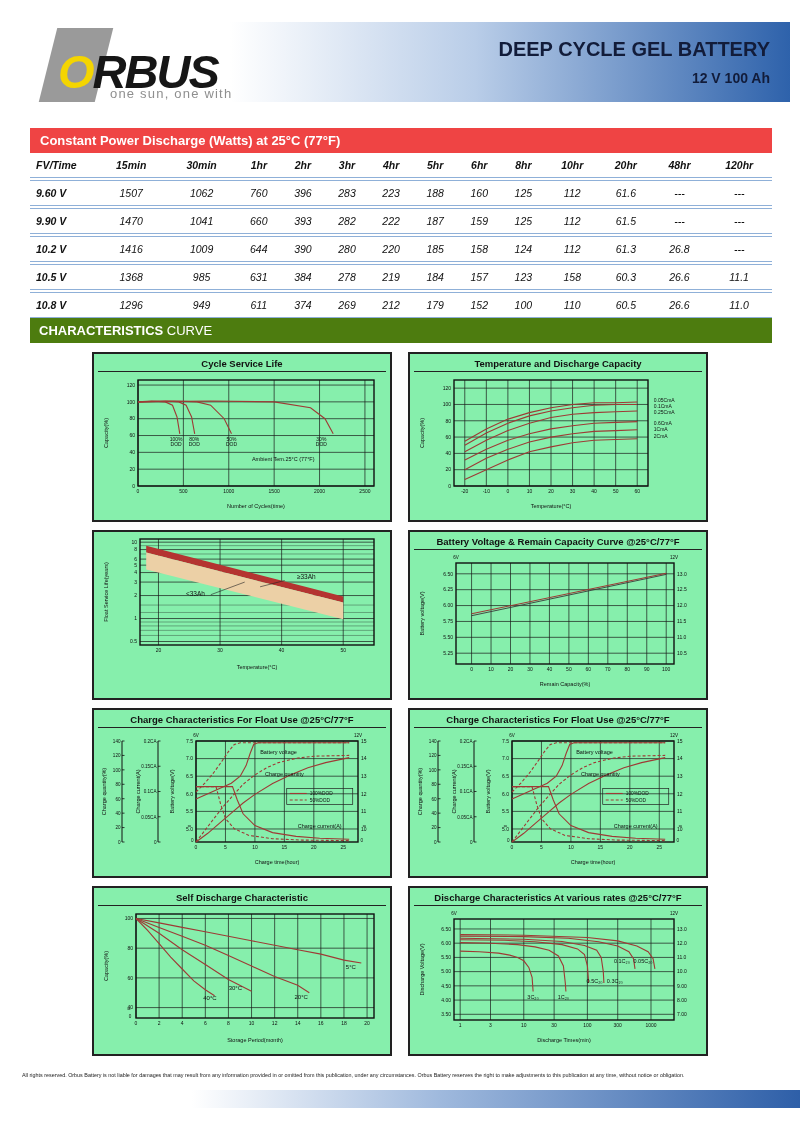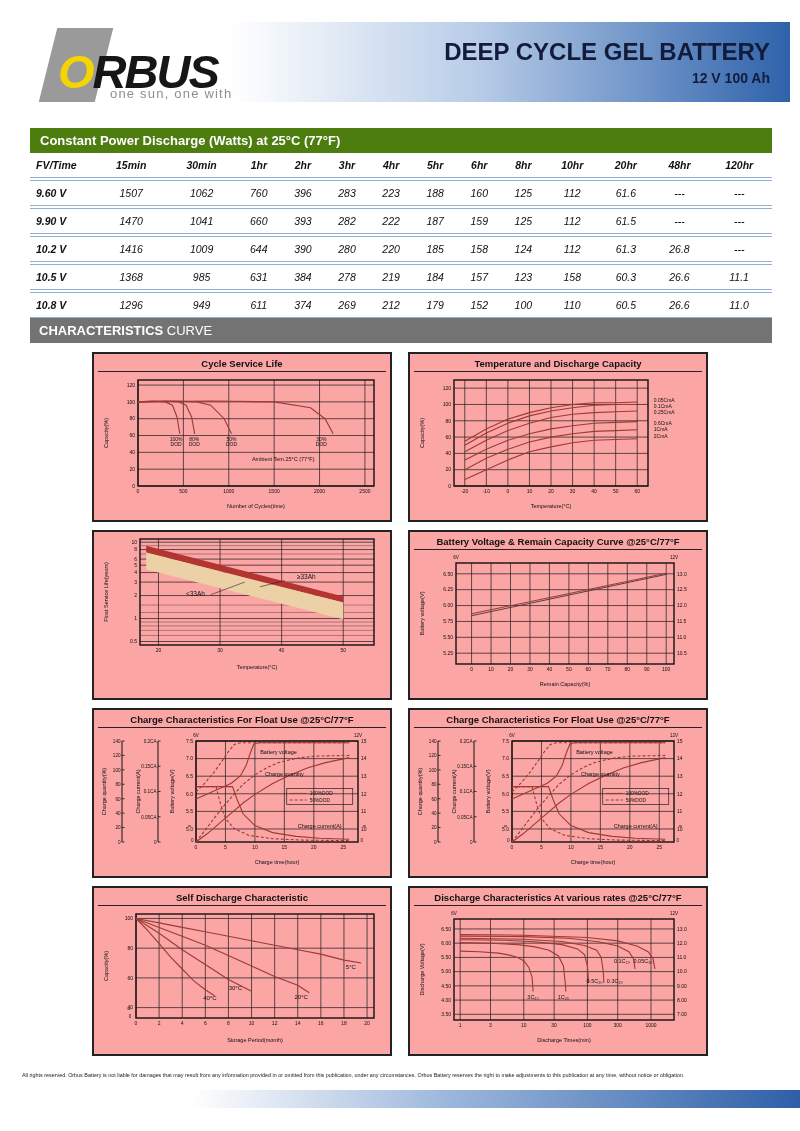--- a/index.html
+++ b/index.html
@@ -1,44 +1,44 @@
 <!DOCTYPE html>
 <html><head>
 <meta charset="utf-8">
 <style>
   html,body{margin:0;padding:0;background:#eee;}
   .page{position:relative;width:800px;height:1131px;background:#fff;margin:0 auto;
         font-family:"Liberation Sans",sans-serif;overflow:hidden;}
   
   .banner{position:absolute;left:90px;top:22px;right:10px;height:80px;
           background:linear-gradient(to right,#ffffff 0%,#ffffff 20%,#b9cde8 55%,#2e62ab 100%);}
-  .banner-title{position:absolute;right:20px;top:16px;font-size:24px;font-weight:bold;color:#121c3a;}
+  .banner-title{position:absolute;right:20px;top:16px;font-size:20px;font-weight:bold;color:#121c3a;}
   .banner-sub{position:absolute;right:20px;top:48px;font-size:14px;font-weight:bold;color:#121c3a;}
   .logo{position:absolute;left:46px;top:24px;width:230px;height:88px;}
   .logo-shape{position:absolute;left:2px;top:4px;width:56px;height:74px;background:#9a9a9a;transform:skewX(-14deg);}
   .logo-text{position:absolute;left:12px;top:20px;font-size:47px;font-weight:bold;font-style:italic;letter-spacing:-2px;}
   .logo-o{color:#f4d501;} .logo-rest{color:#161616;}
   .tagline{position:absolute;left:64px;top:62px;font-size:13px;color:#8f8f8f;letter-spacing:1.2px;}
   
   .tblwrap{position:absolute;left:30px;top:128px;width:742px;}
-  .tbl-title{background:#4d7c0f;color:#fff;font-weight:bold;font-size:13px;padding:5px 10px;}
+  .tbl-title{background:#ef4444;color:#fff;font-weight:bold;font-size:13px;padding:5px 10px;}
   table.power{width:100%;border-collapse:collapse;font-size:10.5px;color:#111;}
   table.power th,table.power td{padding:6px 2px;text-align:center;font-weight:bold;}
   table.power td{font-weight:normal;}
   table.power .c0{text-align:left;padding-left:6px;width:58px;font-weight:bold;}
   table.power tr{border-bottom:4px double #8fb0d8;font-style:italic;}
   .disclaimer{font-size:6px;color:#333;margin-top:3px;}
   
-  .secbar{position:absolute;left:30px;top:318px;width:742px;background:#737373;color:#fff;
+  .secbar{position:absolute;left:30px;top:318px;width:742px;background:#4d7c0f;color:#fff;
           font-size:13px;padding:5px 9px;box-sizing:border-box;}
   .secbar b{font-weight:bold;} .secbar span{font-weight:normal;}
   
   .grid{position:absolute;left:92px;top:352px;width:616px;display:grid;
         grid-template-columns:1fr 1fr;gap:8px 16px;}
-  .panel{border:2px solid #222;background:#fca5a5;height:170px;position:relative;box-sizing:border-box;padding:1px 2px;}
+  .panel{border:2px solid #222;background:#86efac;height:170px;position:relative;box-sizing:border-box;padding:1px 2px;}
   .ptitle{text-align:center;font-weight:bold;font-size:9.5px;color:#111;padding:3px 0 2px;
           border-bottom:1.3px solid #222;margin:0 2px;}
   .panel svg{display:block;margin:0 auto;}
   svg text{font-family:"Liberation Sans",sans-serif;}
   
   .foot{position:absolute;left:22px;top:1072px;width:758px;font-size:5.4px;color:#222;white-space:nowrap;}
   .bbar{position:absolute;left:0;top:1090px;width:100%;height:18px;
         background:linear-gradient(to right,#ffffff 0%,#ffffff 24%,#9fb9dd 55%,#2e5fa8 100%);}
 </style>
 </head>

